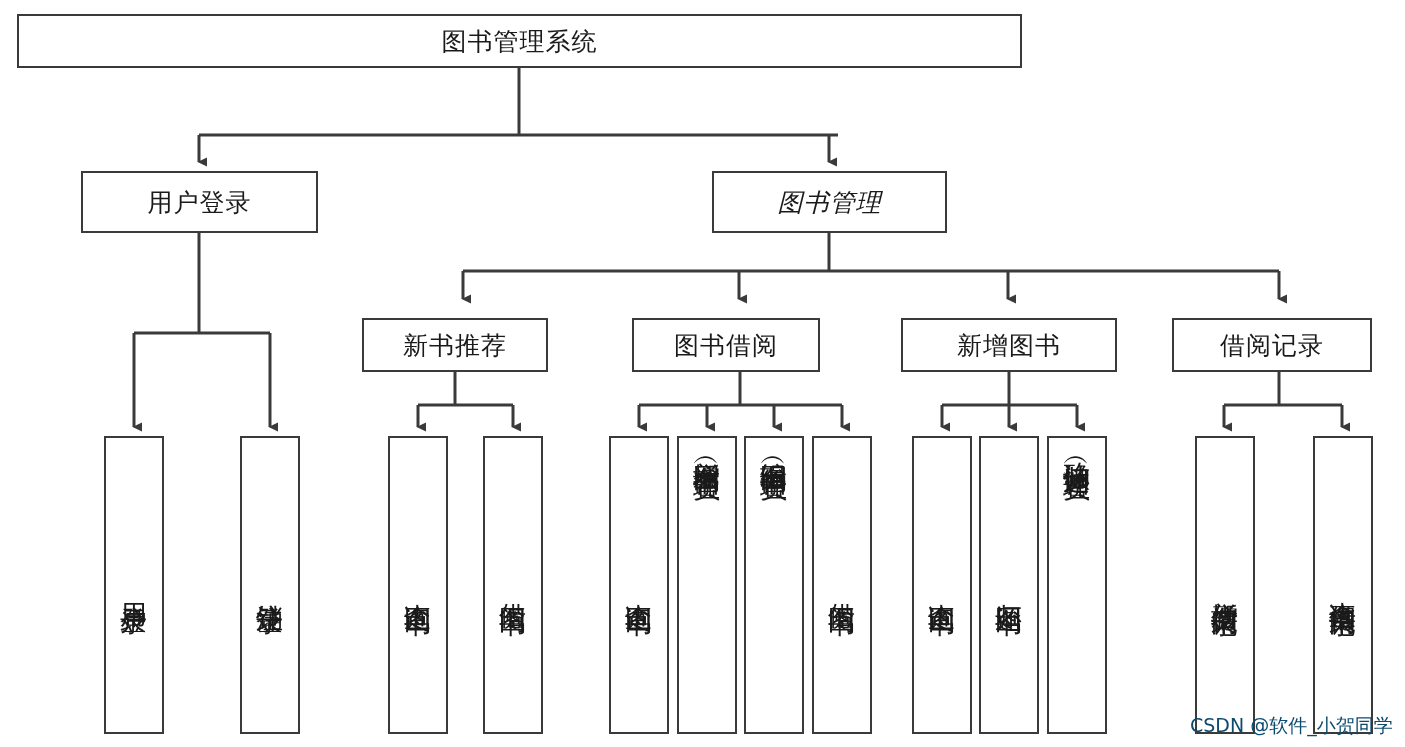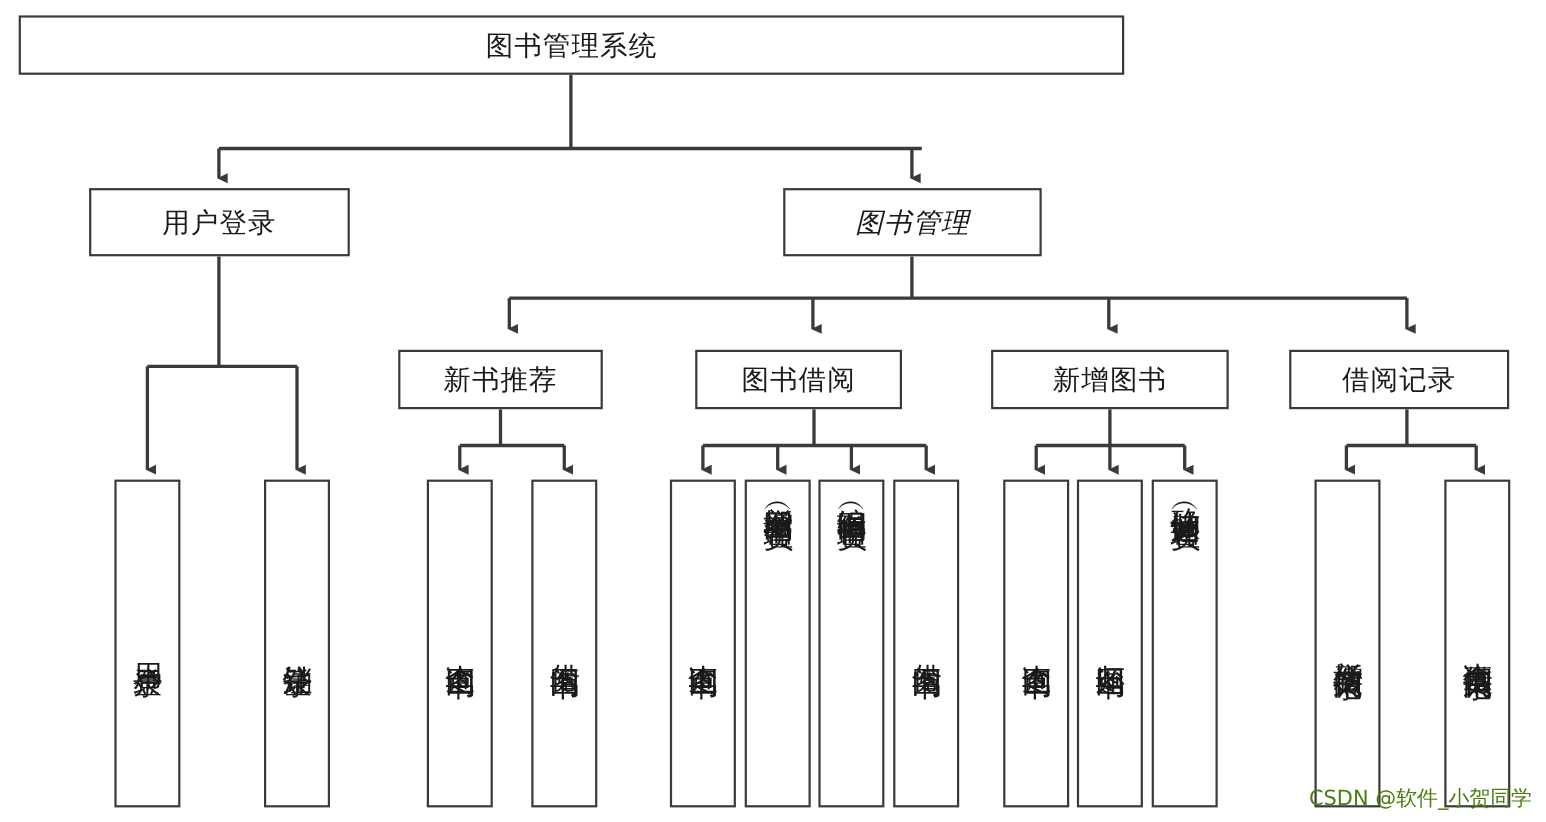--- a/index.html
+++ b/index.html
@@ -61,21 +61,21 @@
   }
   .node.vert.mid .label {
     margin-top: auto;
     margin-bottom: auto;
   }
   .watermark {
     position: absolute;
     left: 1190px;
     top: 713px;
     font-size: 19px;
-    color: #4d7c0f;
+    color: #0c4a6e;
     white-space: nowrap;
     font-family: "DejaVu Sans", "Liberation Sans", sans-serif;
   }
 </style>
 </head>
 <body>
 
 <div id="canvas">
 
   <svg class="wires" viewBox="0 0 1405 747" xmlns="http://www.w3.org/2000/svg">

